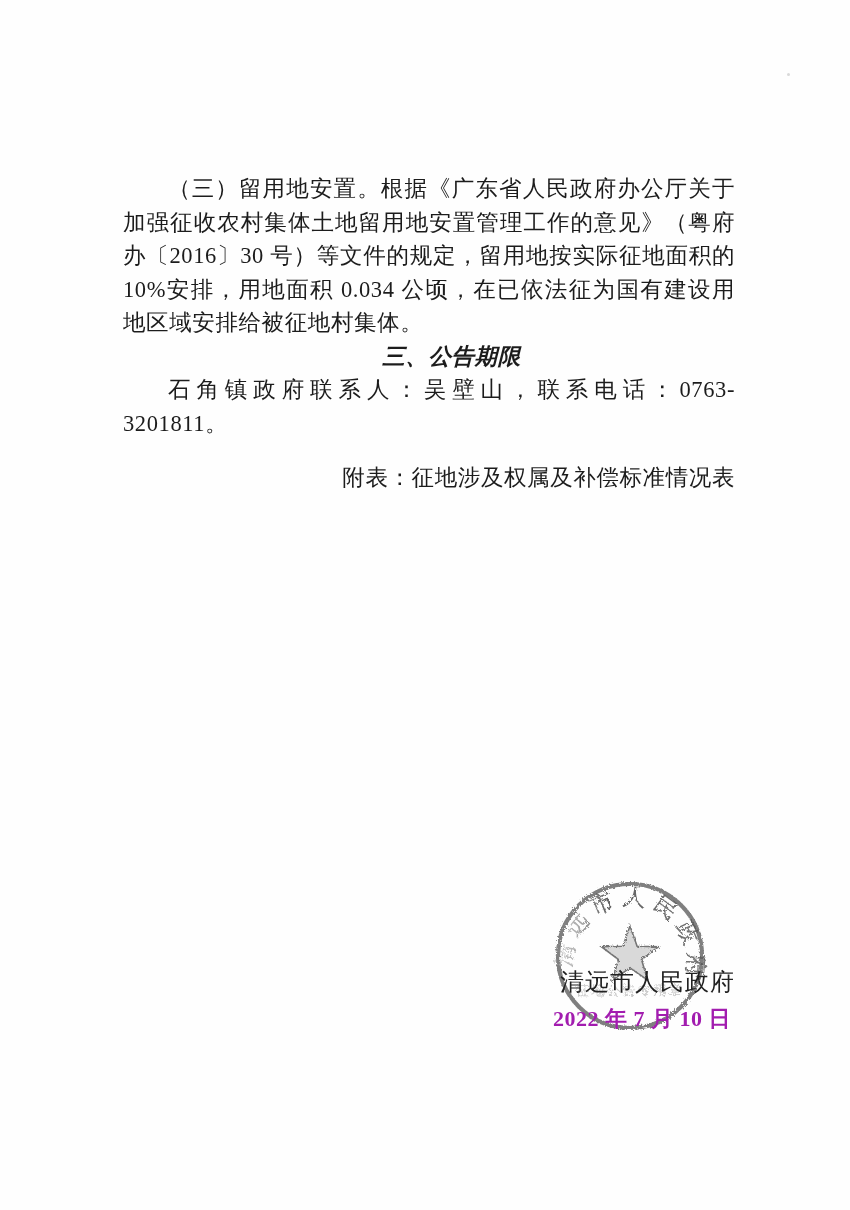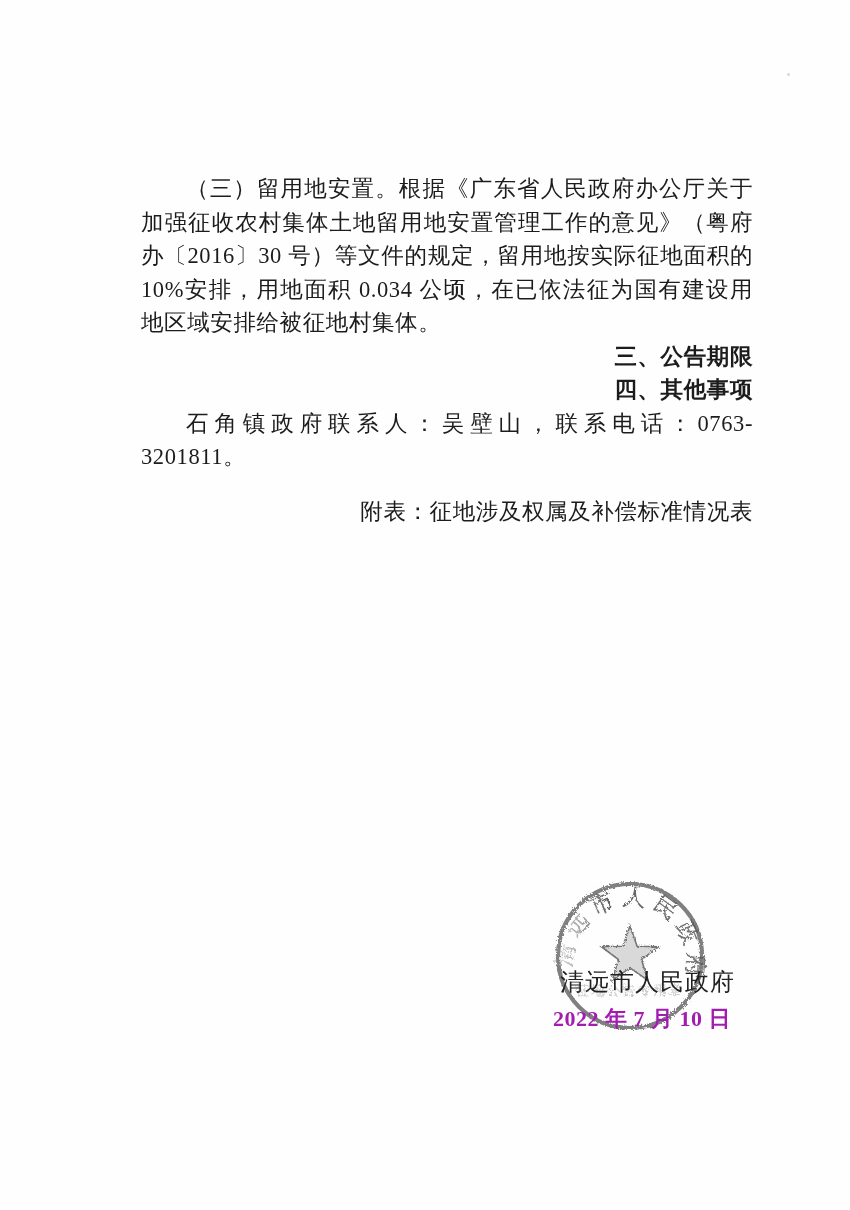--- a/index.html
+++ b/index.html
@@ -6,32 +6,33 @@
   .page{
     position:relative;
     width:850px;height:1210px;
     background:#fefefe;
     overflow:hidden;
     font-family:"Liberation Serif","DejaVu Serif",serif;
     color:#1c1c1c;
   }
   .content{
     position:absolute;
-    left:141px;top:172px;width:612px;
+    left:123px;top:172px;width:612px;
     font-size:22.5px;
     line-height:33.5px;
     letter-spacing:0.6px;
     text-align:justify;
     text-justify:inter-character;
   }
   .content p{margin:0;text-indent:2em;}
   .content p.heading{
     font-family:"Liberation Sans","DejaVu Sans",sans-serif;
     font-weight:700;
-    text-align:right;
+    text-align:center;
+    font-style:italic;
   }
   .content p.attachment{margin-top:21px;text-align:right;}
   .signature{
     position:absolute;left:560px;top:966px;
     font-size:24px;letter-spacing:1px;
     white-space:nowrap;color:#222;
   }
   .issue-date{
     position:absolute;left:553px;top:1004px;
     font-size:22px;letter-spacing:0.5px;
@@ -49,21 +50,20 @@
   }
 </style>
 </head>
 <body>
 
 <div class="page">
 
   <div class="content">
     <p>（三）留用地安置。根据《广东省人民政府办公厅关于加强征收农村集体土地留用地安置管理工作的意见》（粤府办〔2016〕30 号）等文件的规定，留用地按实际征地面积的 10%安排，用地面积 0.034 公顷，在已依法征为国有建设用地区域安排给被征地村集体。</p>
     <p class="heading">三、公告期限</p>
-    <p class="heading">四、其他事项</p>
     <p>石角镇政府联系人：吴壁山，联系电话：0763-3201811。</p>
     <p class="attachment">附表：征地涉及权属及补偿标准情况表</p>
   </div>
 
   <div class="seal">
     <svg width="160" height="156" viewBox="0 0 160 156">
       <defs>
         <filter id="rough" x="-10%" y="-10%" width="120%" height="120%">
           <feTurbulence type="fractalNoise" baseFrequency="0.55" numOctaves="2" result="n"></feTurbulence>
           <feDisplacementMap in="SourceGraphic" in2="n" scale="4"></feDisplacementMap>

